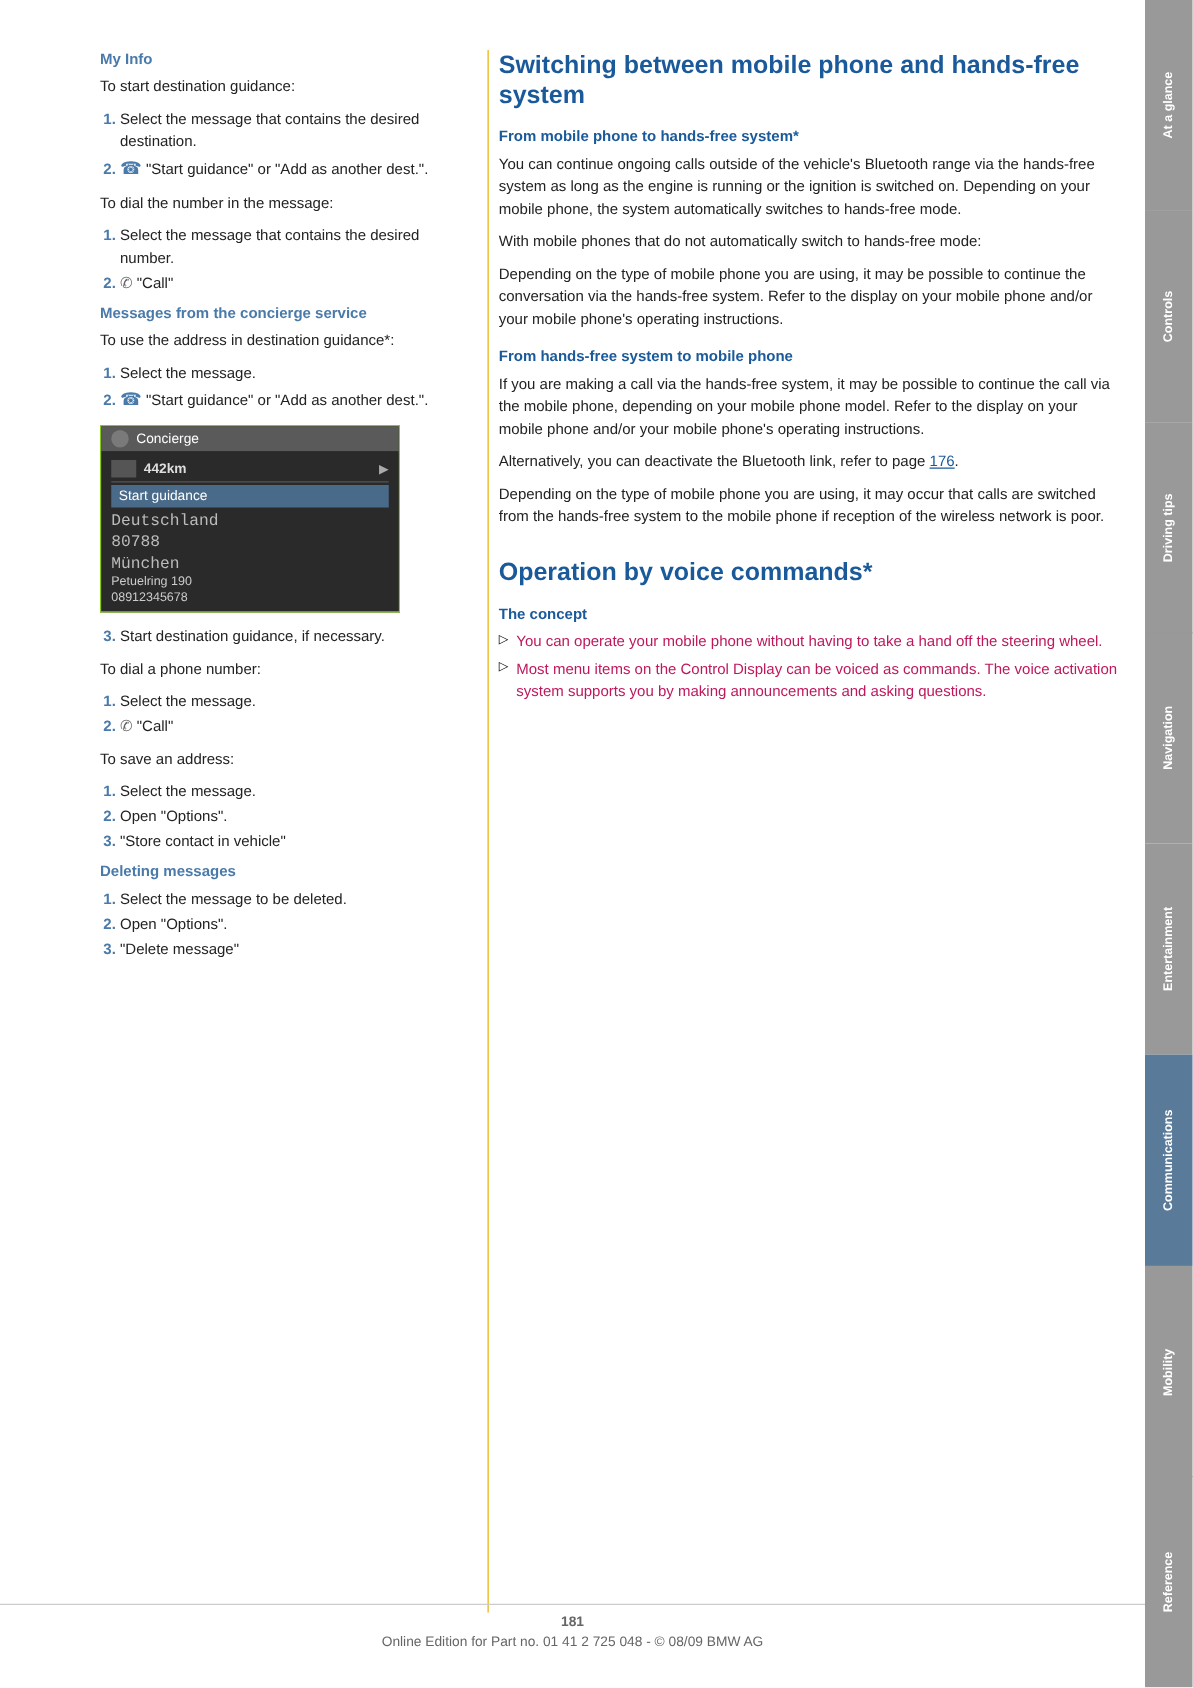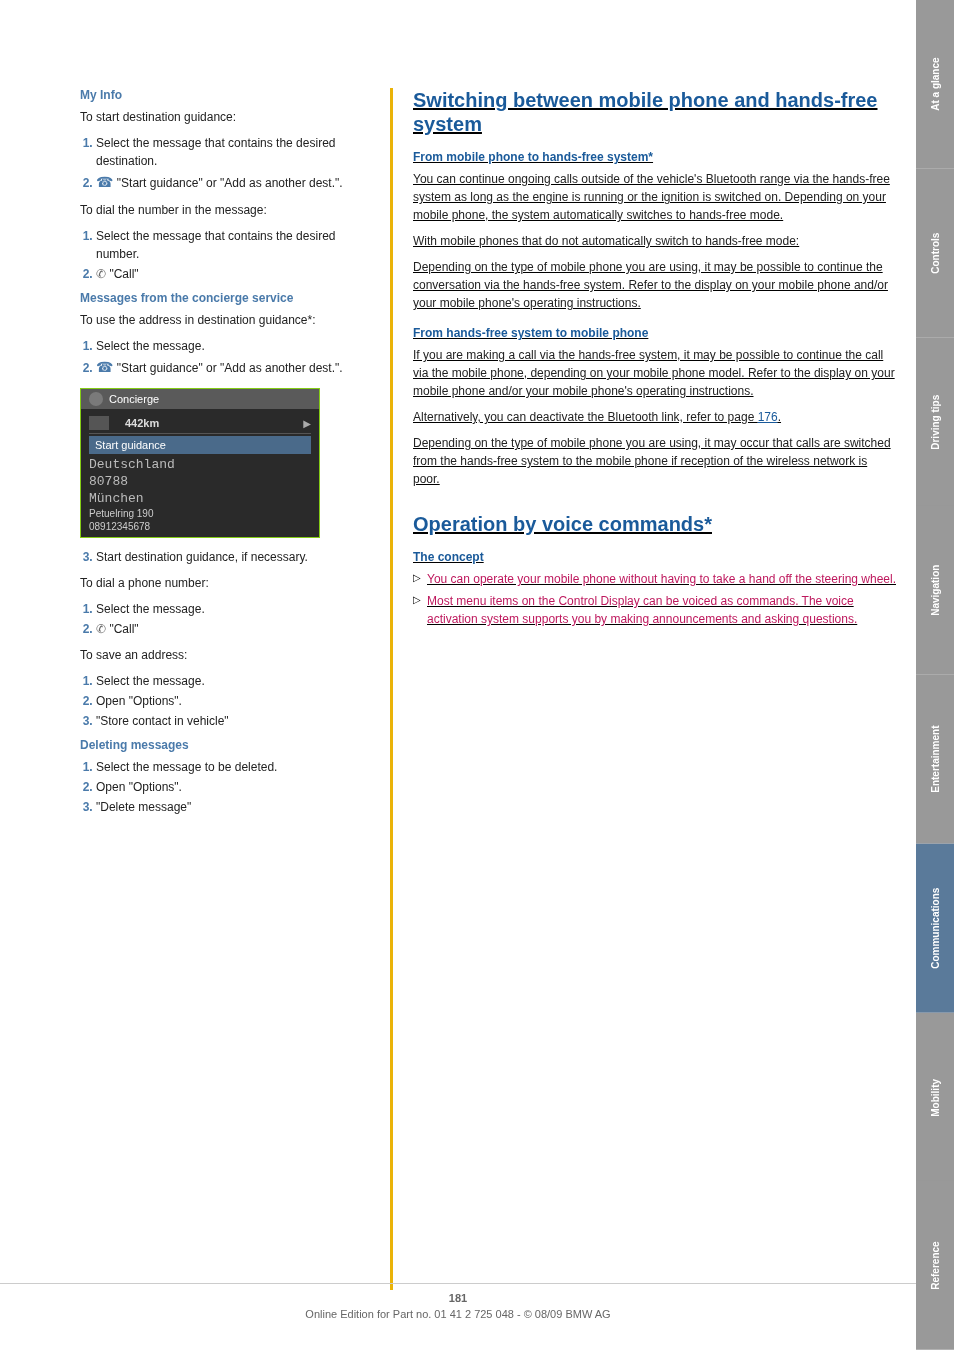--- a/index.html
+++ b/index.html
@@ -55,35 +55,33 @@
     .tab-mobility { background: #999; }
     .tab-reference { background: #999; }
 
     
     .main-content {
       flex: 1;
       padding: 40px 20px 60px 80px;
       margin-right: 38px;
       display: flex;
       gap: 0;
-      margin-top: 48px;
     }
 
     
     .left-column {
       width: 310px;
       padding-right: 20px;
     }
 
     
     .right-column {
       flex: 1;
-      padding-left: 20px;
-      border-left: 3px solid #eab308;
-      text-decoration: underline;
+      padding-left: 8px;
+      border-left: 1px solid #eab308;
     }
 
     
     .section-header {
       font-size: 12px;
       font-weight: bold;
       color: #4a7aaa;
       margin-bottom: 6px;
       margin-top: 18px;
     }
@@ -194,21 +192,21 @@
       display: flex;
       justify-content: space-between;
       align-items: center;
       padding: 3px 0;
       border-bottom: 1px solid #555;
     }
 
     .concierge-km-left {
       display: flex;
       align-items: center;
-      gap: 16px;
+      gap: 6px;
     }
 
     .km-icon {
       width: 20px;
       height: 14px;
       background: #555;
       display: inline-block;
     }
 
     .km-text {

